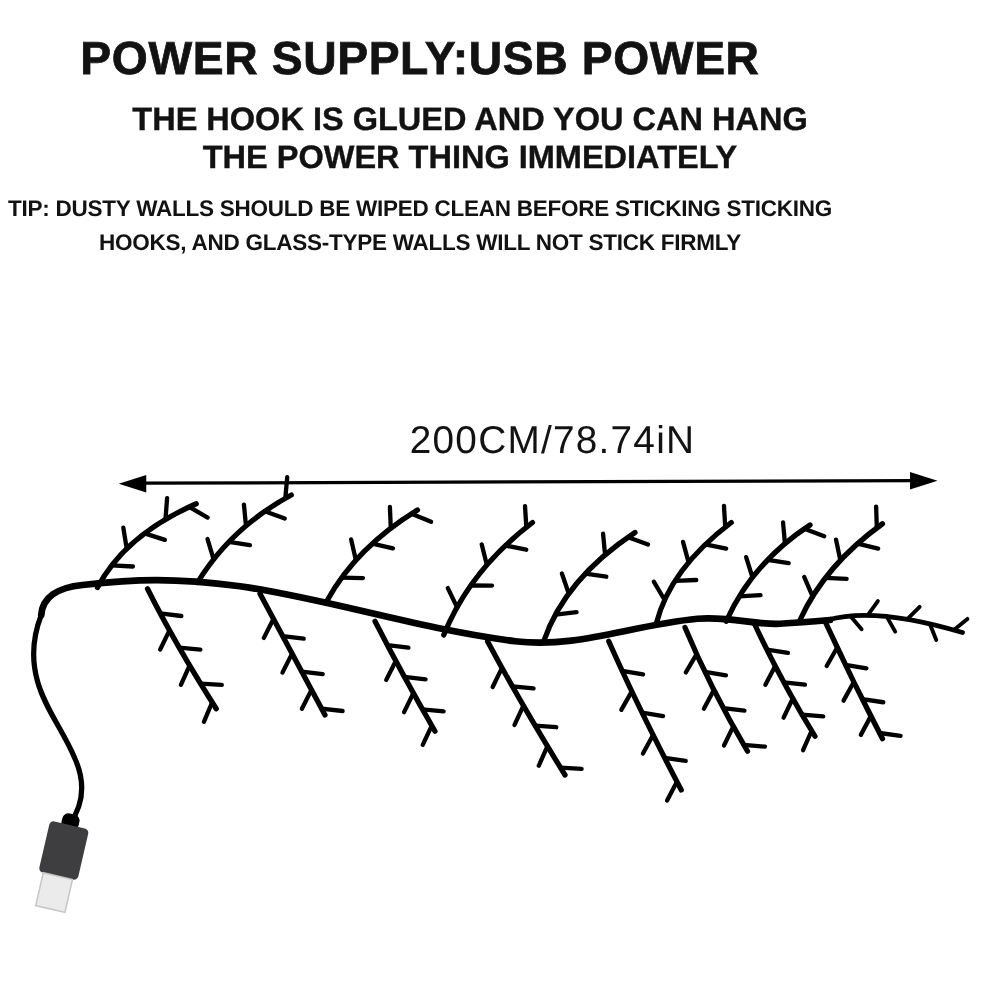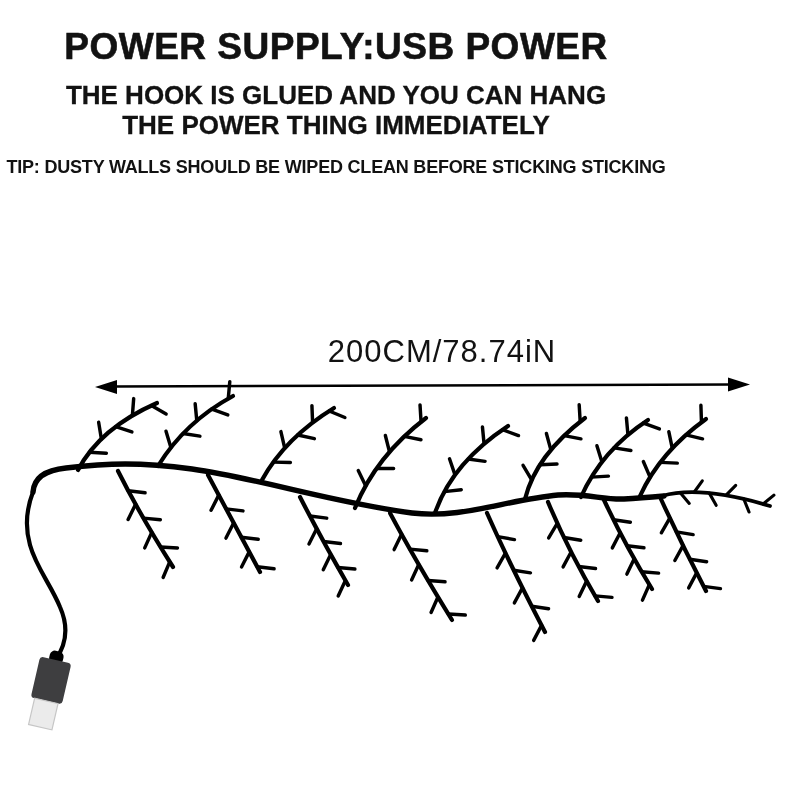--- a/index.html
+++ b/index.html
@@ -7,21 +7,21 @@
     width:800px;height:785px;position:relative;overflow:hidden;
     background:#ffffff;color:#121212;
     font-family:"Liberation Sans", sans-serif;
   }
   .abs{position:absolute;left:0;width:672px;text-align:center;}
   .title{
     top:26px;font-size:37px;font-weight:bold;letter-spacing:.5px;
     -webkit-text-stroke:.6px #121212;
   }
   .subtitle{
-    top:80px;font-size:26px;font-weight:bold;line-height:1.17;
+    top:80px;font-size:26px;font-weight:bold;line-height:1.17;padding-left:40px;
     -webkit-text-stroke:.3px #121212;
   }
   .tip{
     top:154px;font-size:18px;font-weight:bold;line-height:1.5;
     letter-spacing:-.2px;
   }
   .dim-label{
     top:334px;left:0;width:884px;font-size:31px;font-weight:400;
     letter-spacing:1px;
   }
@@ -32,20 +32,21 @@
 
 <div class="abs title">POWER SUPPLY:USB POWER</div>
 
 <div class="abs subtitle">
   <div>THE HOOK IS GLUED AND YOU CAN HANG</div>
   <div>THE POWER THING IMMEDIATELY</div>
 </div>
 
 <div class="abs tip">
   <div>TIP: DUSTY WALLS SHOULD BE WIPED CLEAN BEFORE STICKING STICKING</div>
+  <div>HOOKS, AND GLASS-TYPE WALLS WILL NOT STICK FIRMLY</div>
 </div>
 
 <div class="abs dim-label">200CM/78.74iN</div>
 
 <svg class="art" width="800" height="785" viewBox="0 0 800 785">
   <g id="arrowG">
       <line x1="113" y1="386.5" x2="732" y2="384.5" stroke="#000000" stroke-width="2.6"></line>
       <polygon points="95,387 117,380 117,394" fill="#000000"></polygon>
       <polygon points="750,384.5 728,377.5 728,391.5" fill="#000000"></polygon>
     </g>

